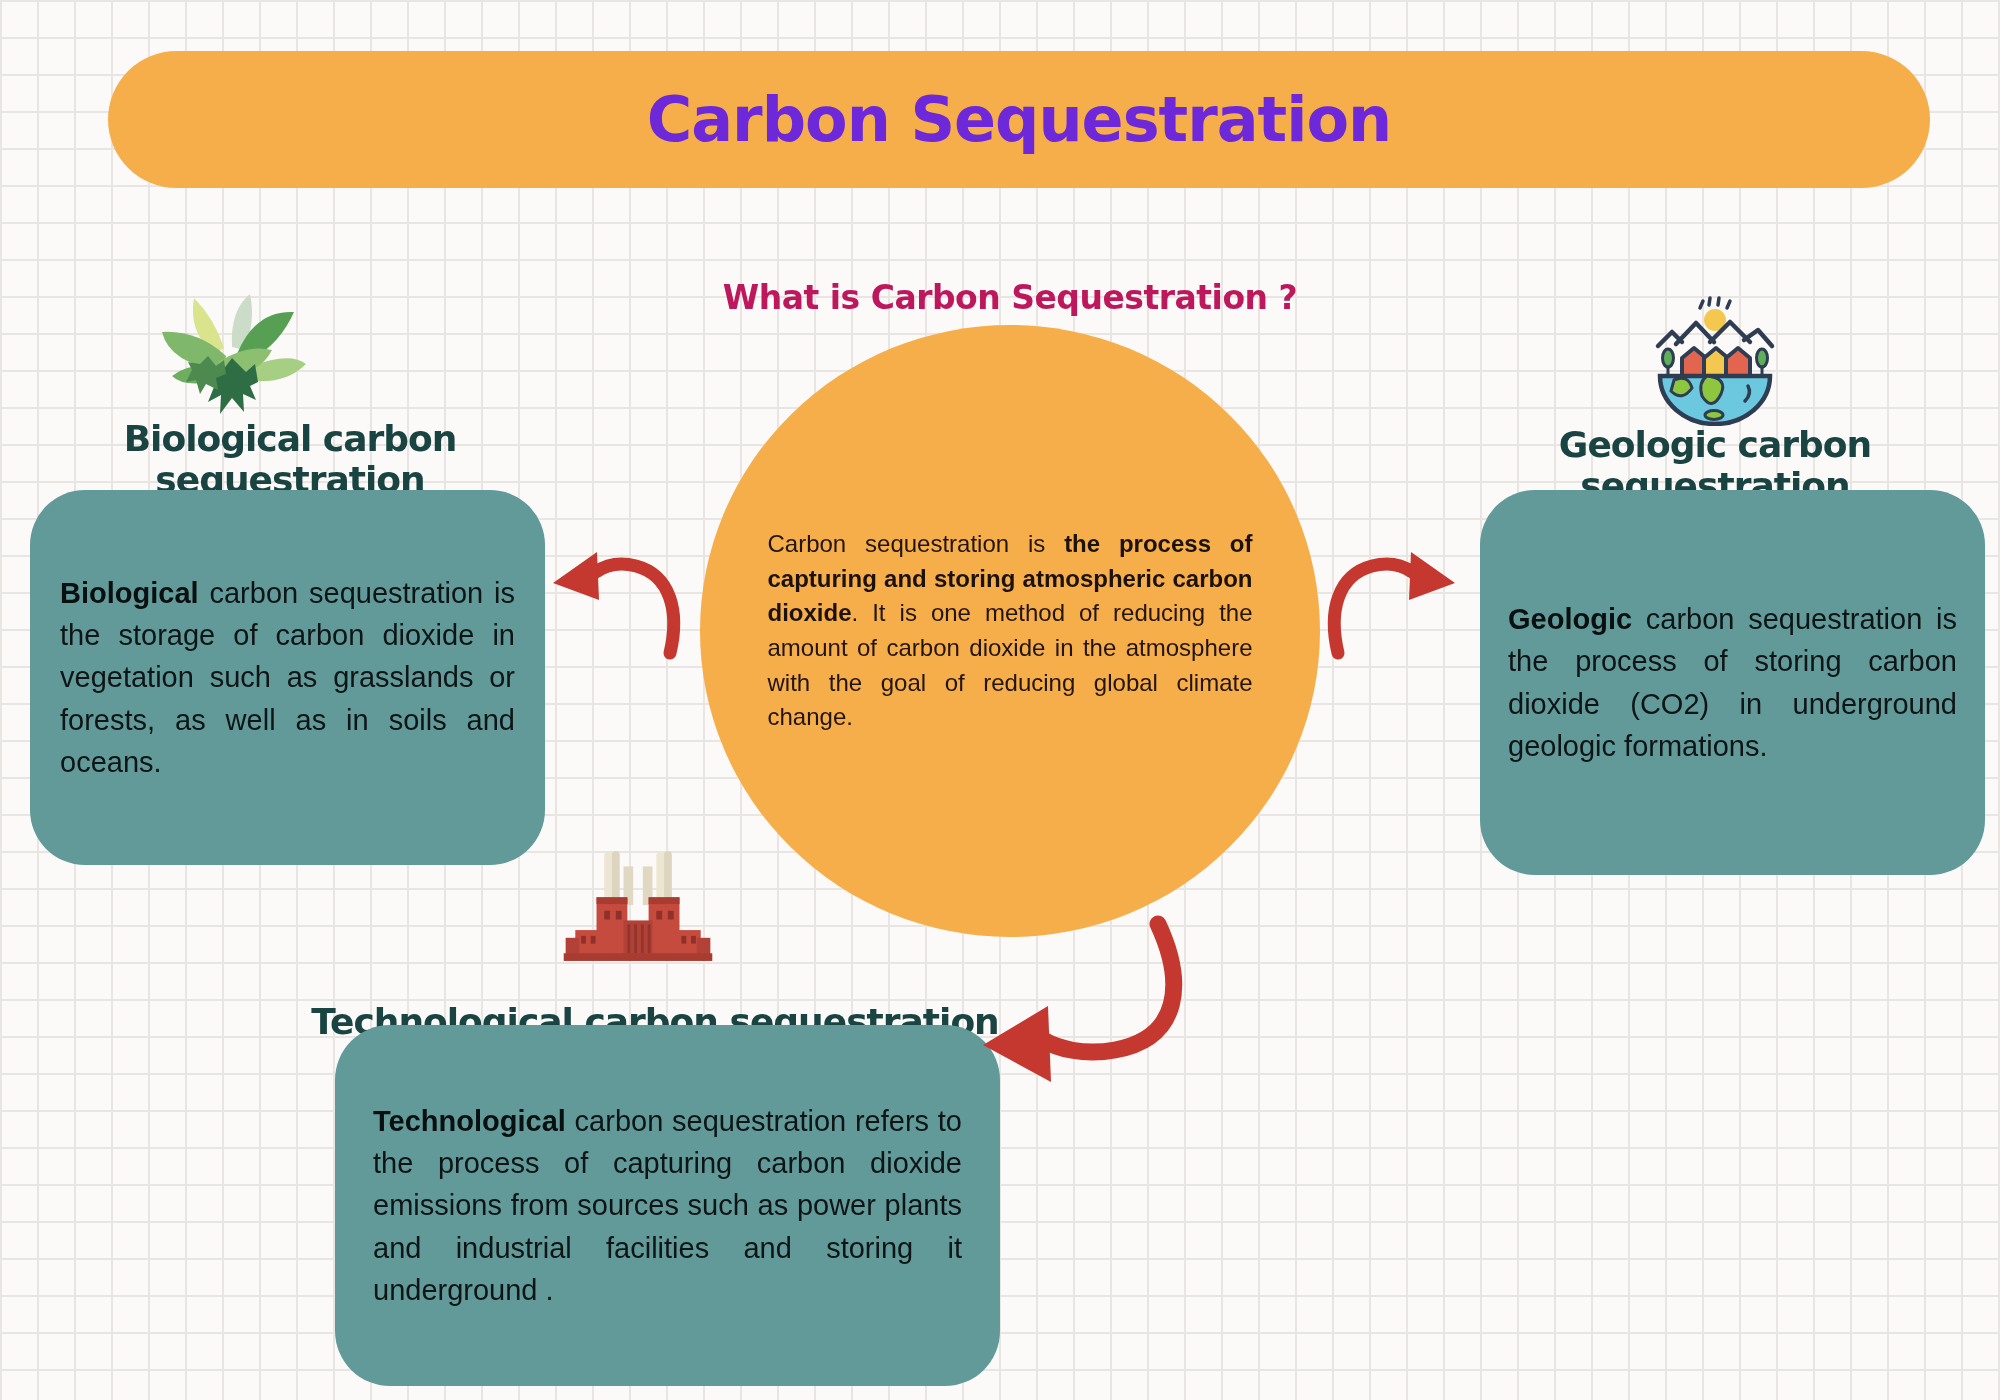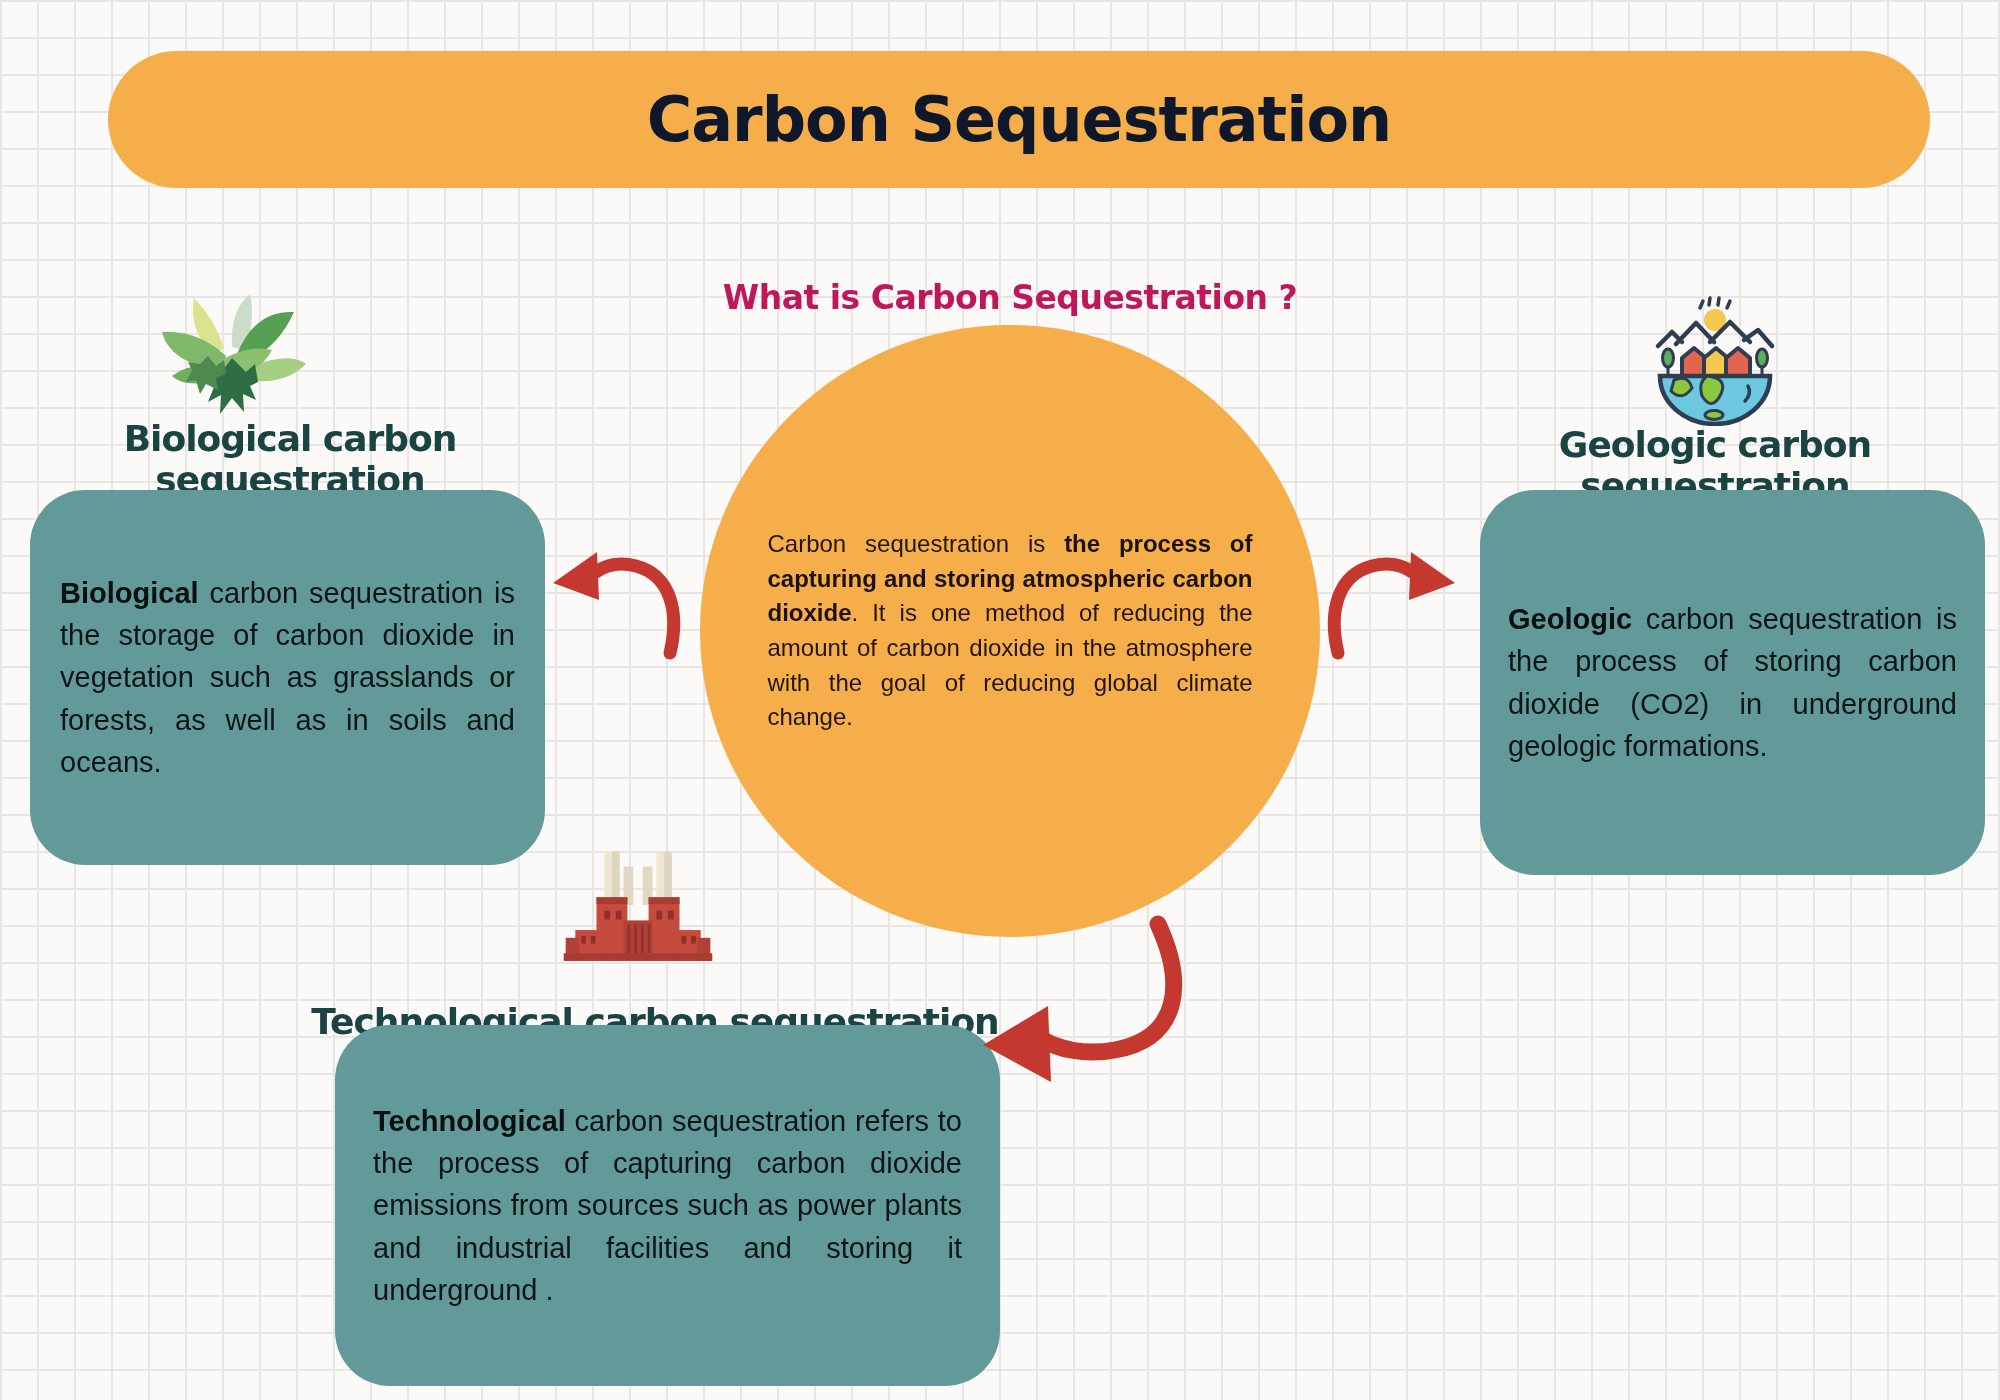--- a/index.html
+++ b/index.html
@@ -16,21 +16,21 @@
   .abs{position:absolute;}
 
   
   .banner{
     left:108px;top:51px;width:1822px;height:137px;
     background:#f6ae4b;border-radius:70px;
     display:flex;align-items:center;justify-content:center;
   }
   .banner h1{
     margin:0;font-family:"DejaVu Sans",sans-serif;font-weight:bold;
-    font-size:62px;letter-spacing:-1px;color:#0f172a;
+    font-size:62px;letter-spacing:-1px;color:#6d28d9;
   }
 
   
   .center-heading{
     left:700px;top:278px;width:620px;text-align:center;
     font-family:"DejaVu Sans",sans-serif;font-weight:bold;
     font-size:33px;letter-spacing:-0.5px;color:#be185d;
   }
   .circle{
     left:700px;top:325px;width:620px;height:612px;border-radius:50%;

